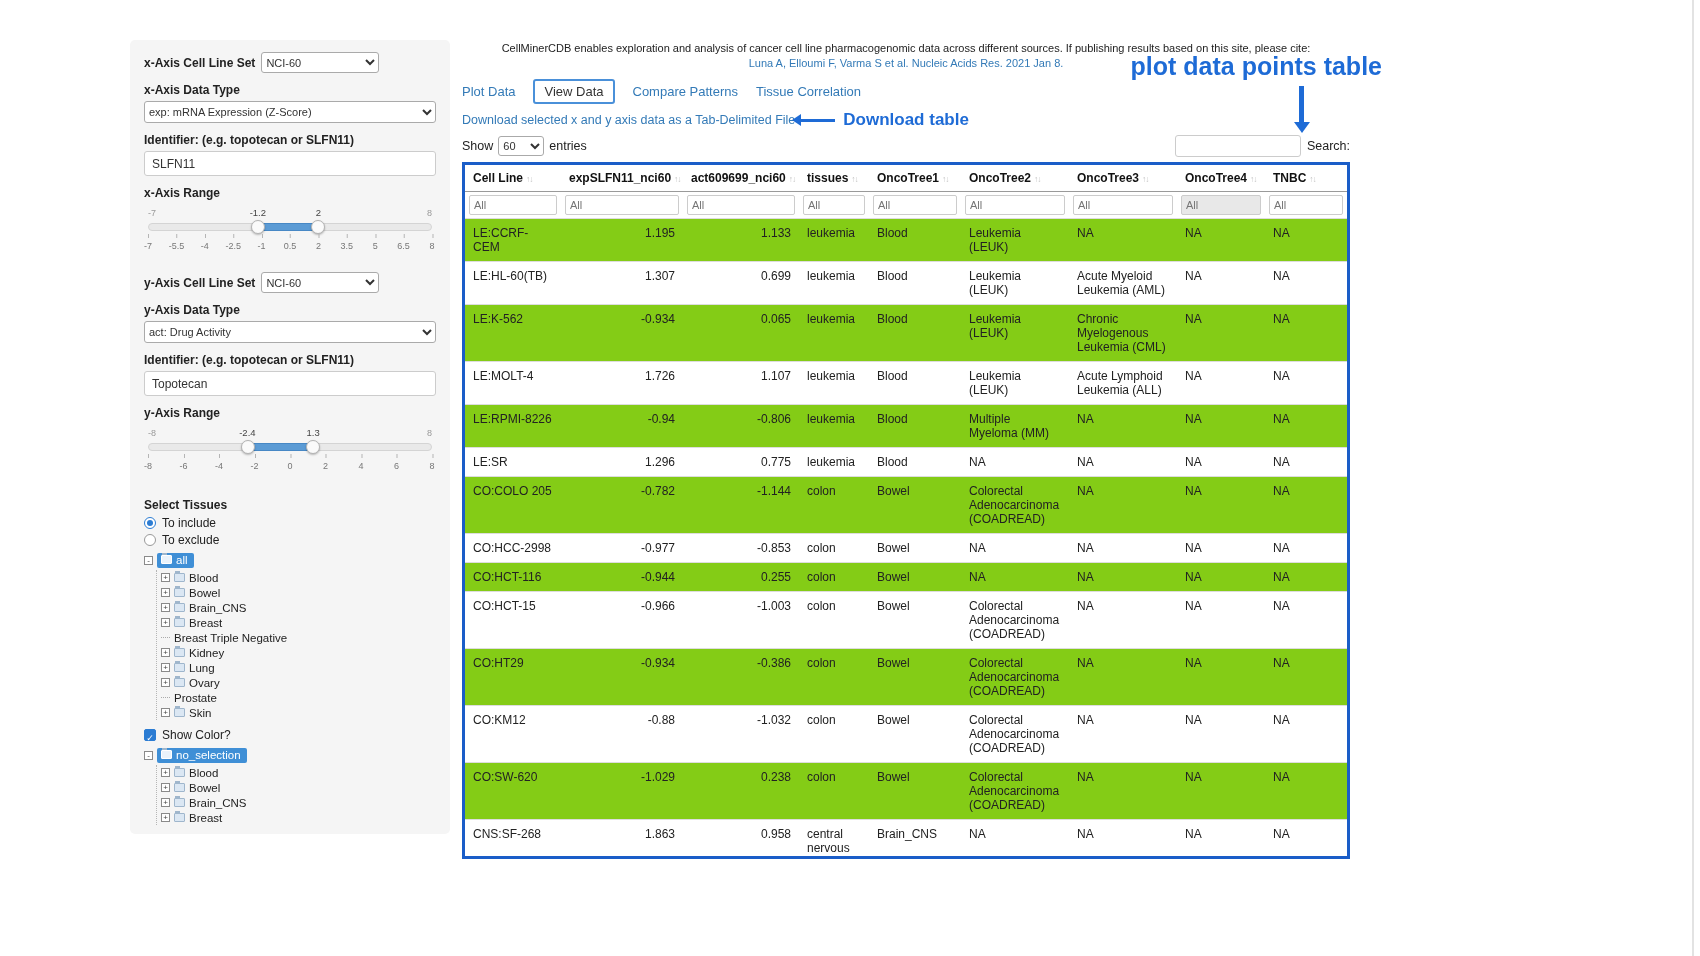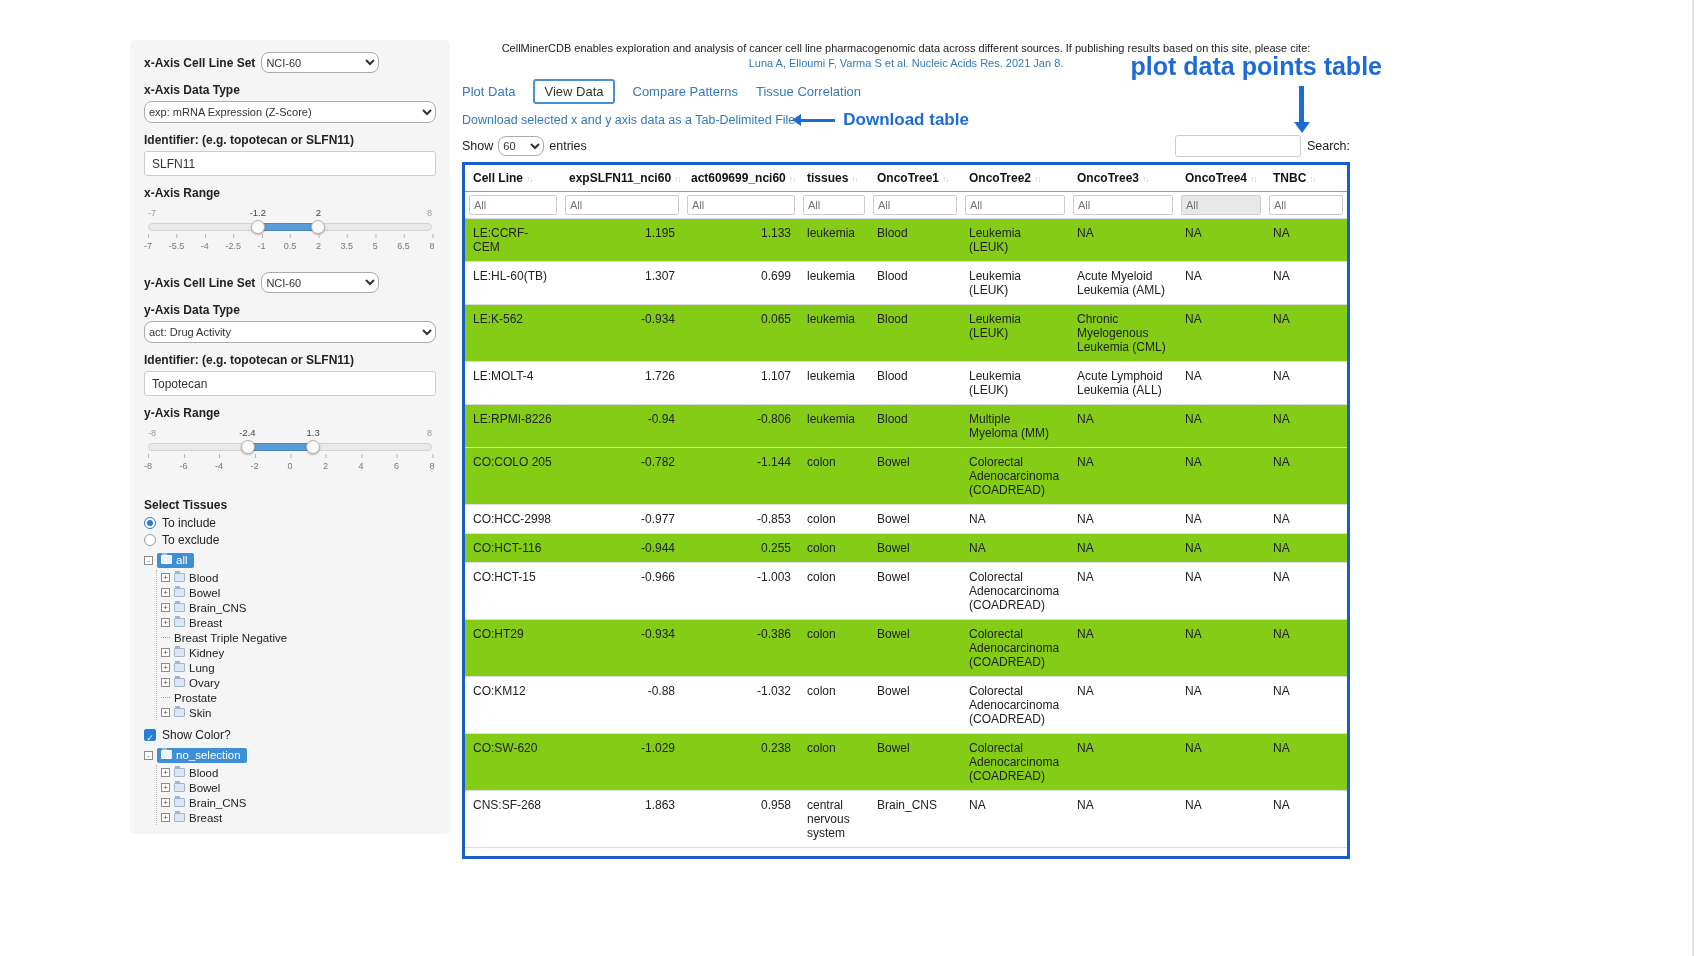--- a/index.html
+++ b/index.html
@@ -14,21 +14,21 @@
   .nav-tab.active{color:#1a1a1a;border:2px solid #5b96d9;border-radius:4px;background:#fcfcfc}
 
   .content{display:flex;gap:12px;margin-top:12px}
 
   
   .sidebar{width:320px;margin-left:10px;background:#f5f5f5;border-radius:5px;padding:12px 14px;height:794px;overflow:hidden;flex:none}
   .control-label{font-weight:bold;font-size:12px;margin:10px 0 4px;color:#222}
   .control-label.first{margin-top:0}
   .inline-row{display:flex;align-items:center;gap:6px;margin-bottom:2px}
   .inline-row .control-label{margin:0}
-  select{font-size:11px;height:21px;border:1px solid #aaa;border-radius:8px;background:#fff;color:#333}
+  select{font-size:11px;height:21px;border:1px solid #aaa;border-radius:3px;background:#fff;color:#333}
   .cls-select{width:118px}
   .wide-select{width:100%;height:22px}
   .text-input{width:100%;height:25px;border:1px solid #ccc;border-radius:3px;padding:0 7px;font-size:12px;color:#333;background:#fff}
 
   
   .slider{position:relative;margin:8px 4px 2px;padding-top:15px;height:58px}
   .slider-min,.slider-max{position:absolute;top:0;font-size:9px;color:#999}
   .slider-min{left:0}.slider-max{right:0}
   .slider-from,.slider-to{position:absolute;top:-1px;transform:translateX(-50%);font-size:9.5px;color:#444}
   .slider-track{position:relative;height:8px;background:#e9e9e9;border:1px solid #d4d4d4;border-radius:4px}
@@ -419,20 +419,31 @@
                 <td>LE:RPMI-8226</td>
                 <td class="num">-0.94</td>
                 <td class="num">-0.806</td>
                 <td>leukemia</td>
                 <td>Blood</td>
                 <td>Multiple Myeloma (MM)</td>
                 <td>NA</td>
                 <td>NA</td>
                 <td>NA</td>
               </tr>
+              <tr>
+                <td>LE:SR</td>
+                <td class="num">1.296</td>
+                <td class="num">0.775</td>
+                <td>leukemia</td>
+                <td>Blood</td>
+                <td>NA</td>
+                <td>NA</td>
+                <td>NA</td>
+                <td>NA</td>
+              </tr>
               <tr class="striped">
                 <td>CO:COLO 205</td>
                 <td class="num">-0.782</td>
                 <td class="num">-1.144</td>
                 <td>colon</td>
                 <td>Bowel</td>
                 <td>Colorectal Adenocarcinoma (COADREAD)</td>
                 <td>NA</td>
                 <td>NA</td>
                 <td>NA</td>

